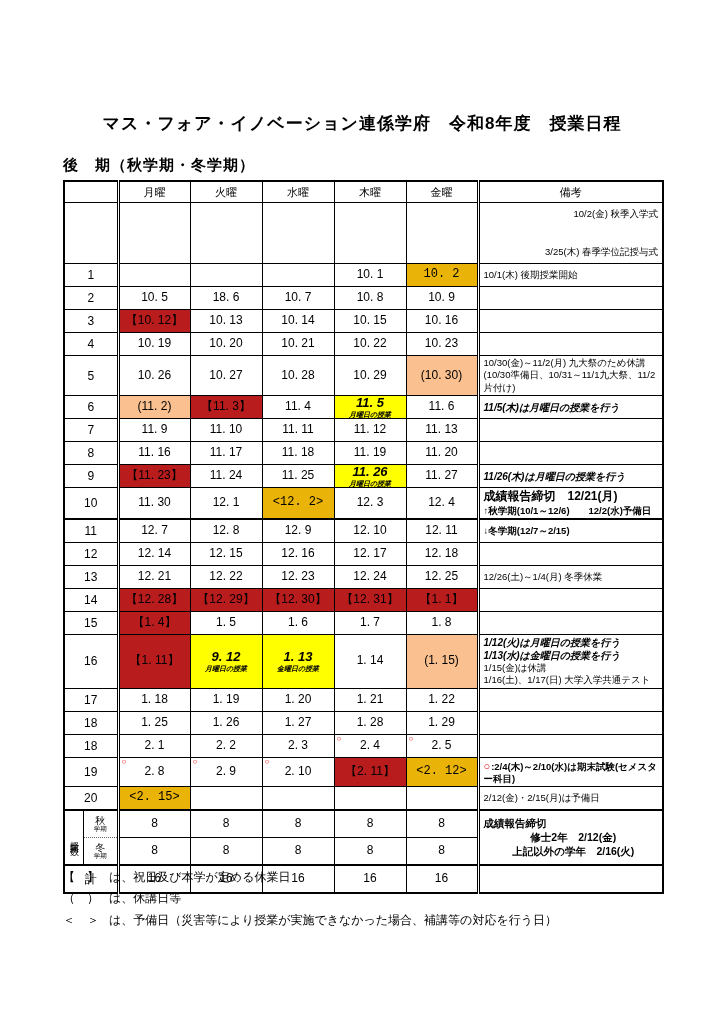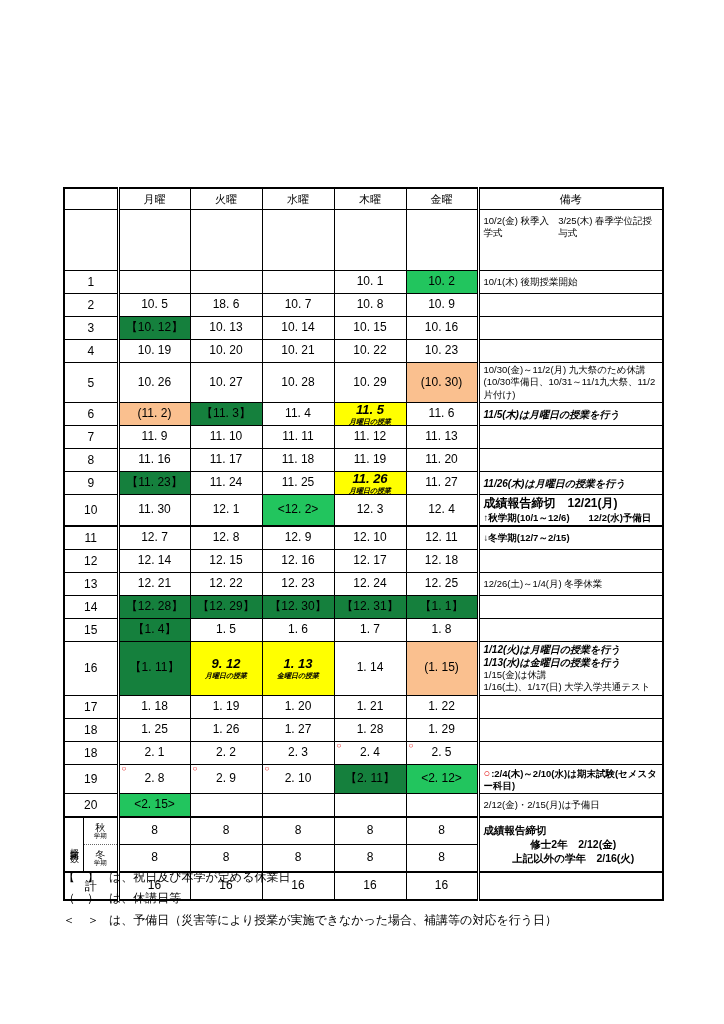--- a/index.html
+++ b/index.html
@@ -1,40 +1,40 @@
 <!DOCTYPE html>
 <html><head>
 <meta charset="utf-8">
 <style>
   html,body{margin:0;padding:0;background:#fff;}
   body{width:724px;height:1024px;font-family:"Liberation Sans","DejaVu Sans",sans-serif;color:#000;}
   .page{position:relative;width:724px;height:1024px;background:#fff;overflow:hidden;}
   .title{position:absolute;top:112px;left:0;width:100%;text-align:center;font-size:17px;font-weight:bold;letter-spacing:1px;}
   .subtitle{position:absolute;top:156px;left:63px;font-size:15px;font-weight:bold;letter-spacing:1px;}
-  table.sched{position:absolute;top:187px;left:63px;width:599px;border-collapse:collapse;table-layout:fixed;border:2px solid #000;}
+  table.sched{position:absolute;top:180px;left:63px;width:599px;border-collapse:collapse;table-layout:fixed;border:2px solid #000;}
   col.c-num{width:54px;} col.c-day{width:72px;} col.c-rem{width:185px;}
   th,td{border:1px solid #000;padding:0;margin:0;vertical-align:middle;text-align:center;overflow:hidden;}
   thead th{font-size:11px;font-weight:normal;height:20px;}
   .dleft{border-left:3px double #000;}
   .rleft{border-left:3px double #000;text-align:center;}
   .daycell{font-size:12px;height:22px;position:relative;line-height:1.15;}
   .numcol{font-size:12px;}
   .remarks{text-align:left;padding:1px 4px;font-size:9.5px;line-height:1.25;}
-  .bg-gray{background:#22c55e;} .bg-pink{background:#15803d;} .bg-orange{background:#fac08f;} .bg-yellow{background:#ffff00;margin-left:20px;}
+  .bg-gray{background:#eab308;font-family:Liberation Mono, monospace;} .bg-pink{background:#b91c1c;} .bg-orange{background:#fac08f;} .bg-yellow{background:#ffff00;margin-left:20px;}
   .bi .date-text{font-weight:bold;font-style:italic;font-size:13px;}
   .subtext{font-size:7px;font-weight:bold;font-style:italic;line-height:1;}
   .circ{position:absolute;top:0px;left:2px;color:#e00000;font-size:8px;font-weight:bold;line-height:1;}
   .rline{line-height:1.3;}
   .rb{font-weight:bold;}
   .rbi{font-weight:bold;font-style:italic;font-size:10px;}
   .rbig{font-size:12px;}
   .rcirc{color:#e00000;font-weight:bold;font-size:11px;margin-right:1px;}
   tr.thick-top td{border-top:2px solid #000;}
   tr.spacer td{height:58px;}
-  .spacer-remarks{display:flex;flex-direction:row;justify-content:space-between;height:50px;padding:3px 0;}
+  .spacer-remarks{display:flex;flex-direction:column;justify-content:space-between;height:50px;padding:3px 0;text-align:right;}
   
   .sumlabel-cell{padding:0;}
   .sumlabel-wrap{display:flex;height:53px;align-items:stretch;}
   .vlabel-box{width:18px;display:flex;align-items:center;justify-content:center;border-right:1px solid #000;}
   .vlabel{writing-mode:vertical-rl;text-orientation:upright;font-size:9px;line-height:1;letter-spacing:2px;}
   .season-col{flex:1;display:flex;flex-direction:column;}
   .season{flex:1;display:flex;flex-direction:column;align-items:center;justify-content:center;font-size:10px;line-height:1;}
   .season .small{font-size:6.5px;}
   .season.dot{border-top:1px dotted #666;}
   .dotbottom{border-bottom:1px dotted #666;}
@@ -44,20 +44,22 @@
   .total-row td{height:24px;font-size:12px;}
   .legend{position:absolute;top:870px;left:63px;width:640px;font-size:12px;}
   .legend-line{display:flex;margin-bottom:7px;line-height:1.2;}
   .legend-sym{width:46px;flex:none;}
   .legend-txt{flex:1;}
 </style>
 </head>
 <body>
 
 <div class="page">
+  <div class="title">マス・フォア・イノベーション連係学府　令和8年度　授業日程</div>
+  <div class="subtitle">後　期（秋学期・冬学期）</div>
 
   <table class="sched">
     <colgroup>
       <col class="c-num">
         <col class="c-day">
         <col class="c-day">
         <col class="c-day">
         <col class="c-day">
         <col class="c-day">
         <col class="c-rem">

